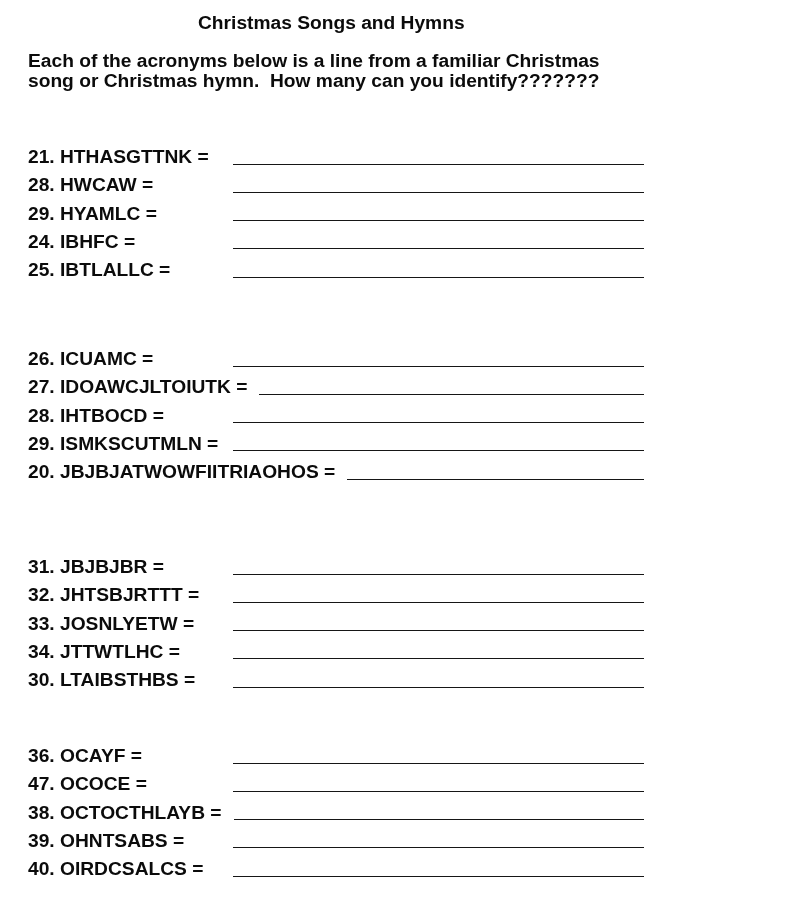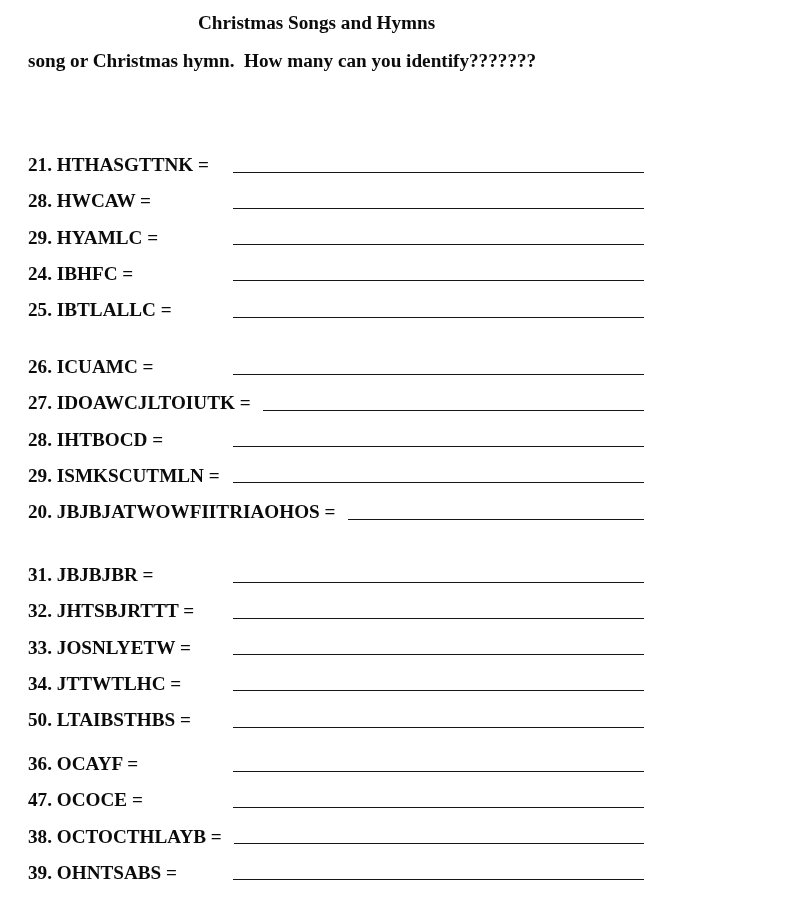--- a/index.html
+++ b/index.html
@@ -6,21 +6,21 @@
     margin: 0;
     padding: 0;
     background: #ffffff;
   }
   .page {
     position: relative;
     width: 644px;
     height: 901px;
     background: #ffffff;
     color: #0b0b0b;
-    font-family: Liberation Serif, serif;
+    font-family: Liberation Sans, sans-serif;
     font-weight: 700;
     font-size: 19.2px;
     overflow: hidden;
   }
   .title {
     position: absolute;
     left: 198px;
     top: 13px;
     white-space: pre;
     line-height: 20px;
@@ -40,21 +40,20 @@
     width: 747px;
   }
   .group-1 { top: 147px; }
   .group-2 { top: 349px; }
   .group-3 { top: 557px; }
   .group-4 { top: 746px; }
   .row {
     display: flex;
     align-items: flex-start;
     height: 28.3px;
-    margin-top: 8px;
   }
   .label {
     white-space: pre;
     min-width: 193px;
     line-height: 19.5px;
   }
   .blank {
     flex: 1;
     margin-left: 12px;
     height: 16.5px;
@@ -62,20 +61,21 @@
   }
 </style>
 </head>
 <body>
 
 <div class="page">
 
   <div class="title">Christmas Songs and Hymns</div>
 
   <div class="intro">
+    <div class="intro-line">Each of the acronyms below is a line from a familiar Christmas</div>
     <div class="intro-line">song or Christmas hymn.  How many can you identify???????</div>
   </div>
 
   <div class="group group-1">
     <div class="row">
       <span class="label">21. HTHASGTTNK =</span>
       <span class="blank"></span>
     </div>
     <div class="row">
       <span class="label">28. HWCAW =</span>
@@ -129,21 +129,21 @@
     </div>
     <div class="row">
       <span class="label">33. JOSNLYETW =</span>
       <span class="blank"></span>
     </div>
     <div class="row">
       <span class="label">34. JTTWTLHC =</span>
       <span class="blank"></span>
     </div>
     <div class="row">
-      <span class="label">50. LTAIBSTHBS =</span>
+      <span class="label">30. LTAIBSTHBS =</span>
       <span class="blank"></span>
     </div>
   </div>
 
   <div class="group group-4">
     <div class="row">
       <span class="label">36. OCAYF =</span>
       <span class="blank"></span>
     </div>
     <div class="row">

